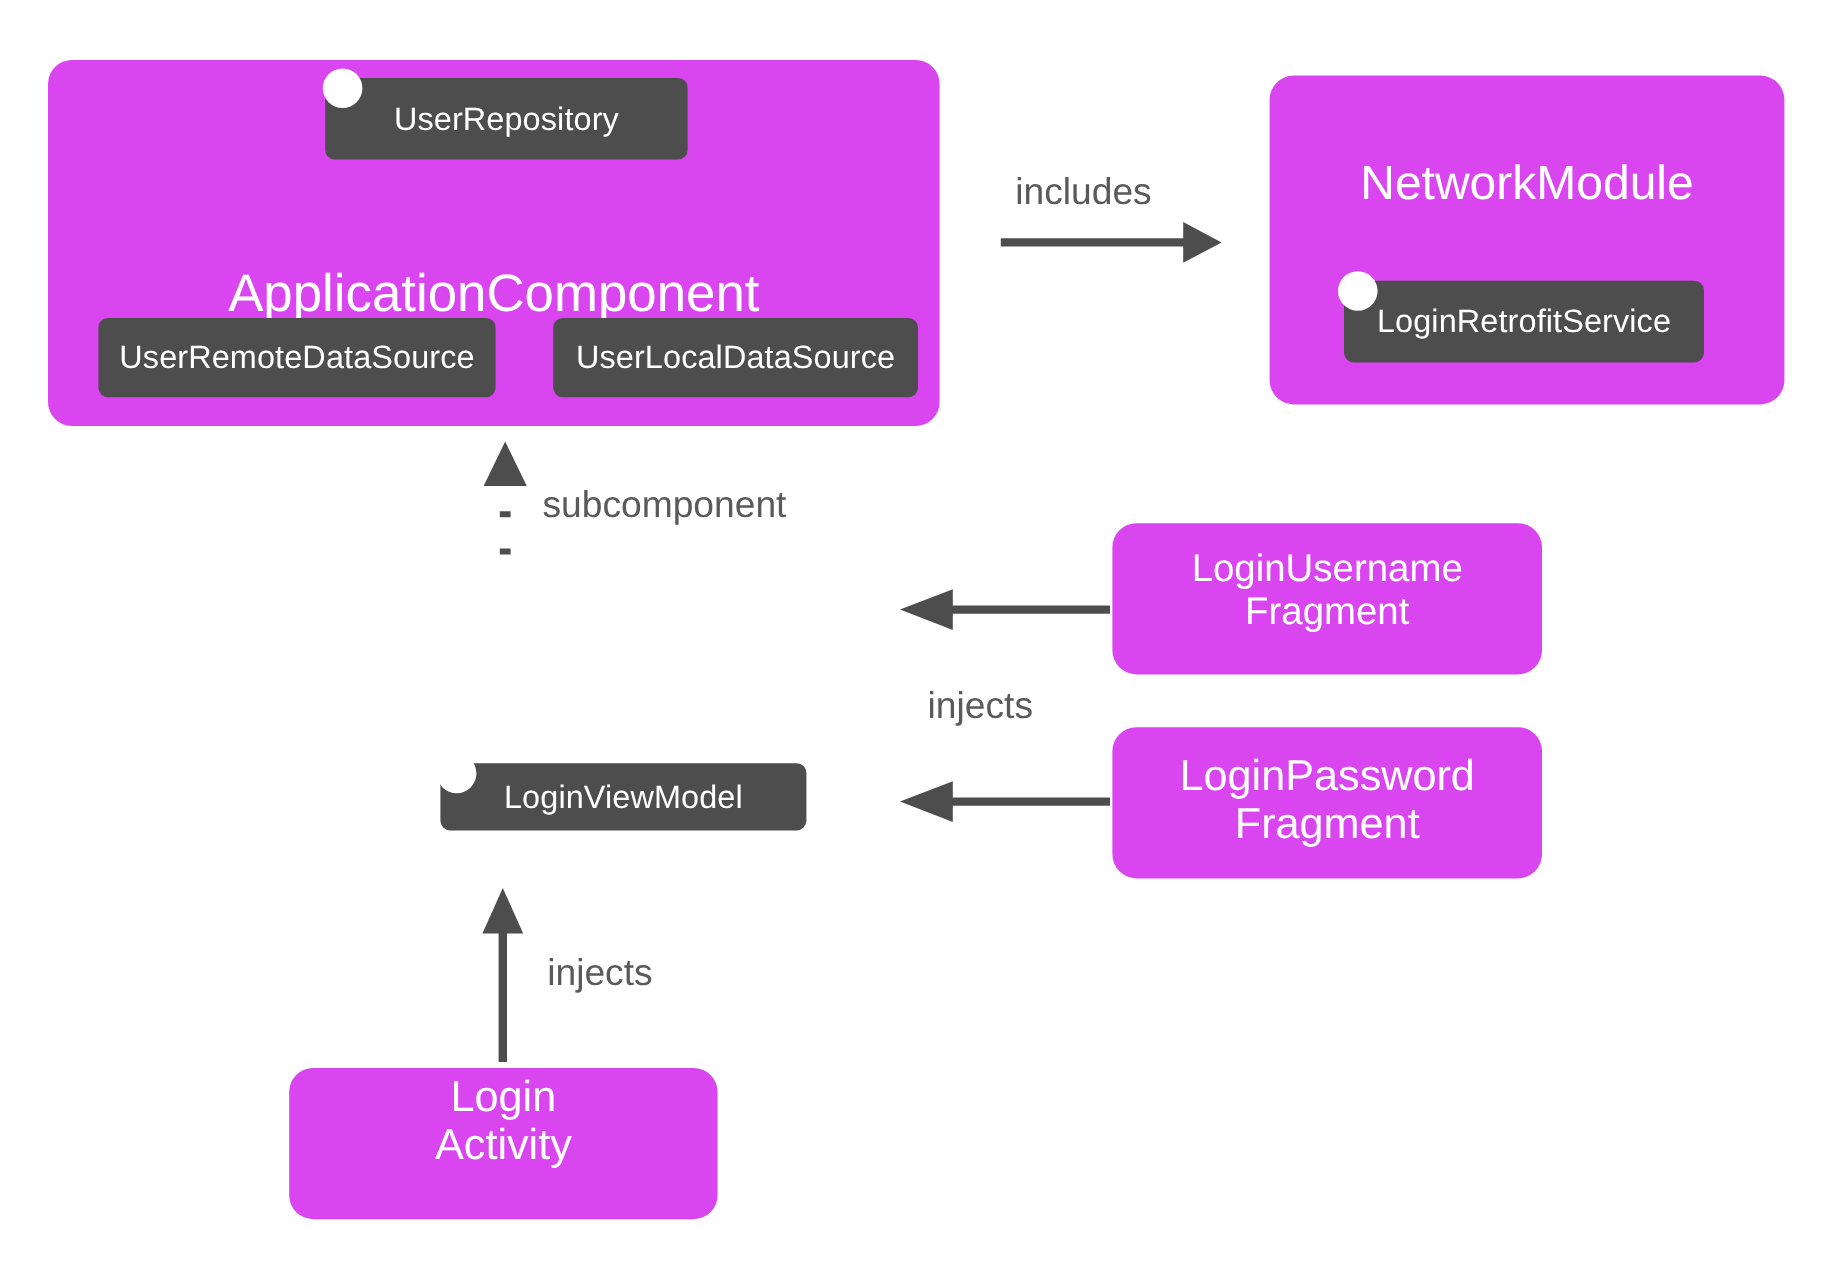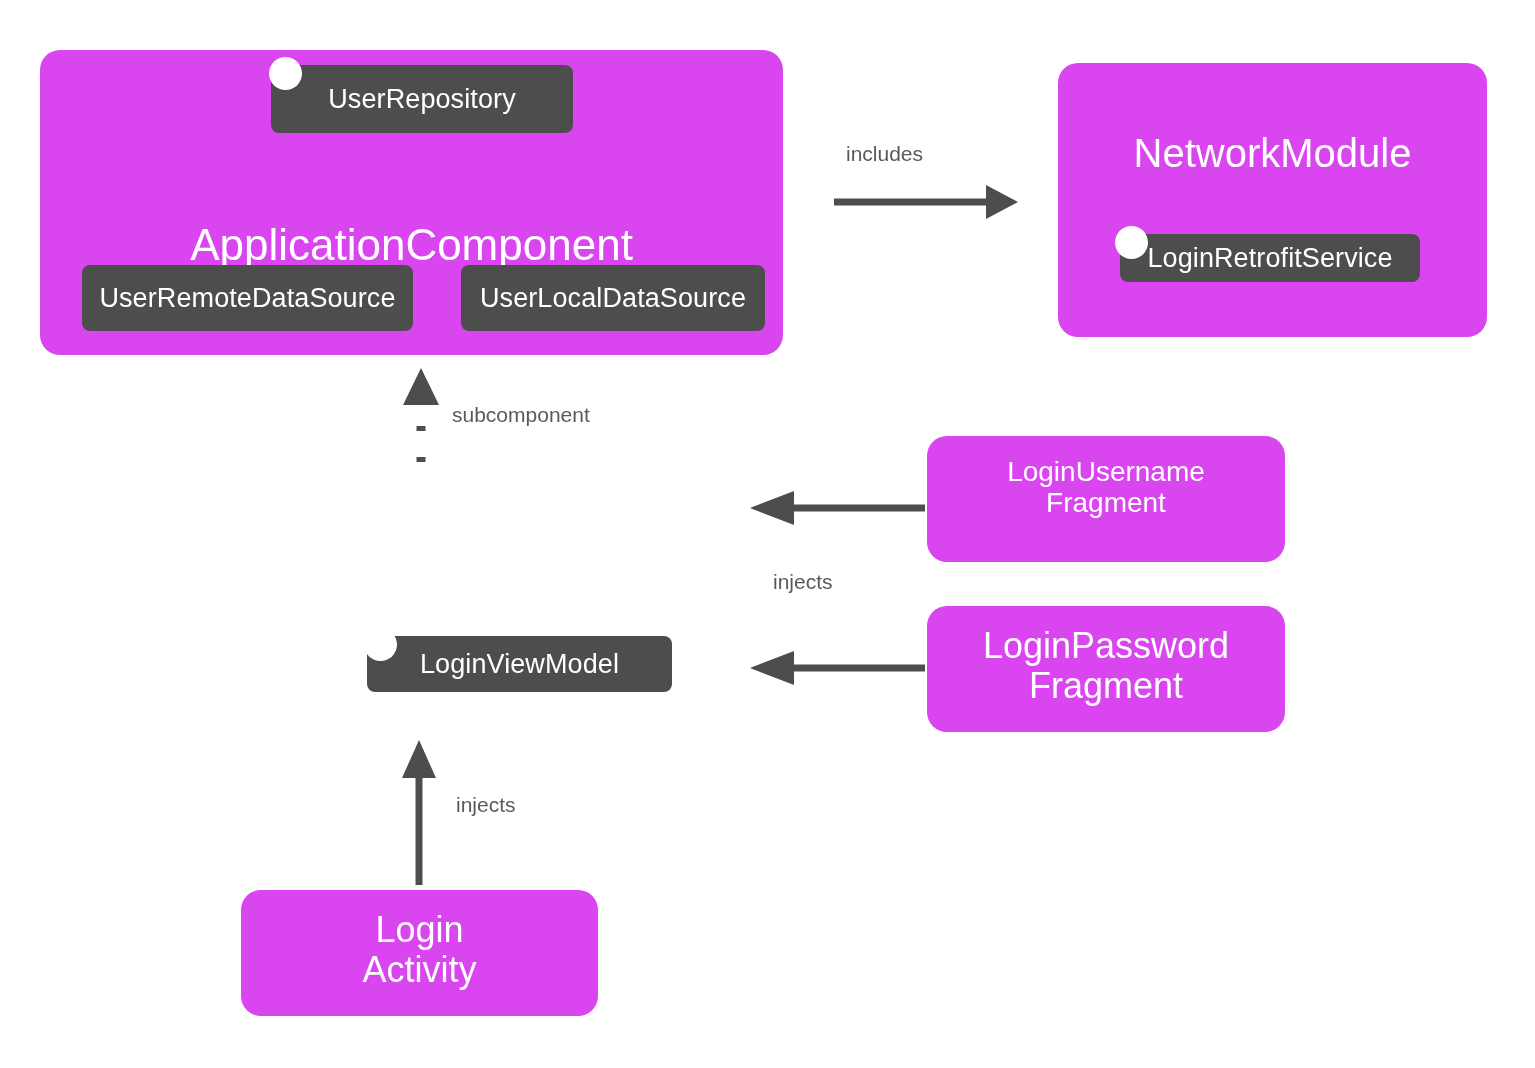--- a/index.html
+++ b/index.html
@@ -50,21 +50,21 @@
   }
   .dot {
     position: absolute;
     background: #ffffff;
     border-radius: 50%;
     z-index: 4;
   }
   .edge-label {
     position: absolute;
     color: #5a5a5a;
-    font-size: 21px;
+    font-size: 31px;
     white-space: nowrap;
     z-index: 5;
     text-align: center;
   }
   svg.edges {
     position: absolute;
     left: 0;
     top: 0;
     width: 1535px;
     height: 1068px;
@@ -116,42 +116,42 @@
   <div class="chip" style="left:461px; top:265px; width:304px; height:66px;">
     <span>UserLocalDataSource</span>
   </div>
   <div class="chip" style="left:82px; top:265px; width:331px; height:66px;">
     <span>UserRemoteDataSource</span>
   </div>
 
   <div class="node" style="left:1058px; top:63px; width:429px; height:274px;">
     <div class="node-title" style="top:68px; font-size:40px;">NetworkModule</div>
   </div>
-  <div class="chip" style="left:1120px; top:234px; width:300px; height:48px;">
+  <div class="chip" style="left:1120px; top:234px; width:300px; height:68px;">
     <span>LoginRetrofitService</span>
   </div>
   <div class="dot" style="left:1115px; top:226px; width:33px; height:33px;"></div>
 
   <div class="chip" style="left:367px; top:636px; width:305px; height:56px;">
     <span>LoginViewModel</span>
   </div>
   <div class="dot" style="left:364px; top:628px; width:33px; height:33px;"></div>
 
   <div class="node" style="left:927px; top:436px; width:358px; height:126px;">
-    <div class="node-title" style="top:20px; font-size:28px;">LoginUsername
+    <div class="node-title" style="top:20px; font-size:32px;">LoginUsername
 Fragment</div>
   </div>
 
   <div class="node" style="left:927px; top:606px; width:358px; height:126px;">
     <div class="node-title" style="top:20px; font-size:36px;">LoginPassword
 Fragment</div>
   </div>
 
   <div class="node" style="left:241px; top:890px; width:357px; height:126px;">
-    <div class="node-title" style="top:20px; font-size:36px;">Login
+    <div class="node-title" style="top:4px; font-size:36px;">Login
 Activity</div>
   </div>
 
   <div class="edge-label" style="left:846px; top:142px;">includes</div>
   <div class="edge-label" style="left:452px; top:403px;">subcomponent</div>
   <div class="edge-label" style="left:773px; top:570px;">injects</div>
   <div class="edge-label" style="left:456px; top:793px;">injects</div>
 
 </div>
 

